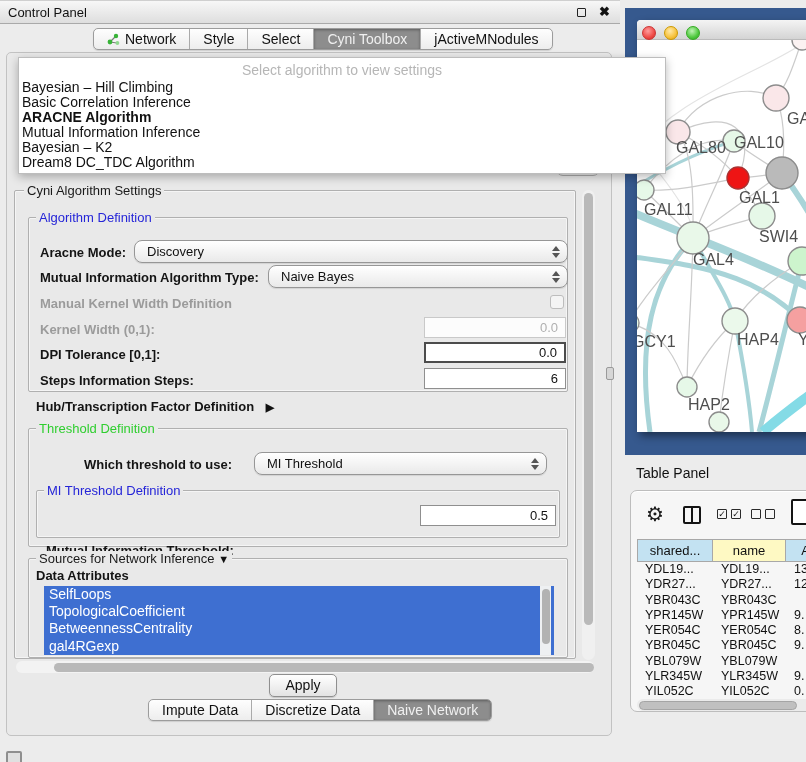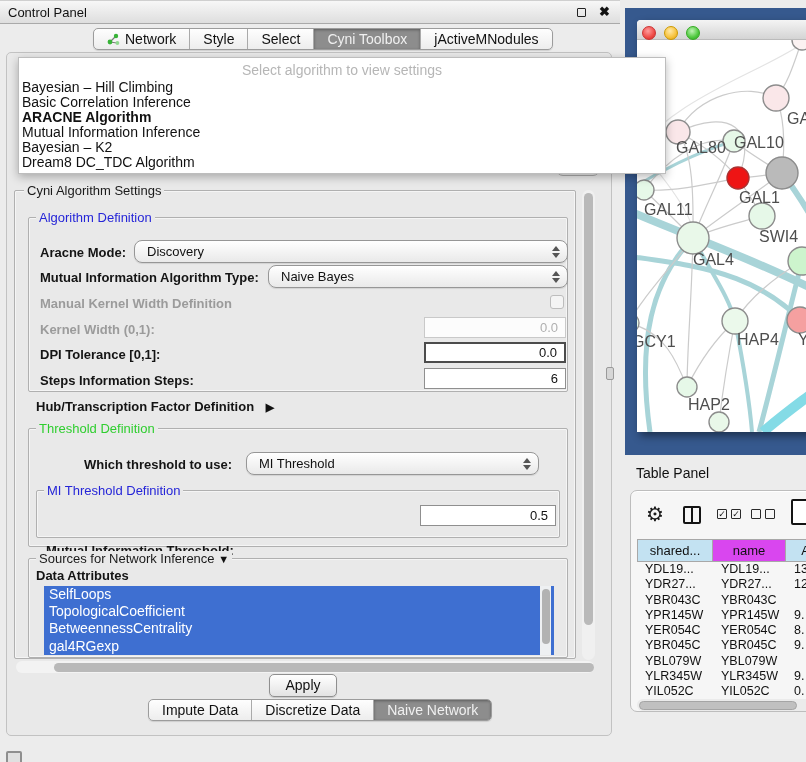--- a/index.html
+++ b/index.html
@@ -108,21 +108,21 @@
   .gear { left:15px; font-size:20px; color:#1a1a1a; line-height:22px; }
   .split { left:52px; top:15px; width:18px; height:18px; border:2.2px solid #141414; border-radius:2px; }
   .split:after { content:""; position:absolute; left:5.5px; top:0; width:2.2px; height:13.5px; background:#141414; }
   .cbpair,.sqpair { left:86px; top:18px; display:flex; gap:4px; }
   .sqpair { left:120px; }
   .cb { width:10px; height:10px; border:1.6px solid #2a2a2a; border-radius:1px; font-size:9px; line-height:8px; text-align:center; color:#1a1a1a; }
   .sq { width:10px; height:10px; border:1.6px solid #2a2a2a; border-radius:1px; }
   .doc-part { left:160px; top:8px; width:30px; height:26px; border:2.2px solid #141414; border-radius:2px; background:#fff; }
 
   .thead { position:absolute; left:6px; top:48px; display:flex; height:23px; }
-  .th { border:1px solid #a8a8a8; border-left:none; background:#d946ef; font-size:13px; color:#111;
+  .th { border:1px solid #a8a8a8; border-left:none; background:#fef9c3; font-size:13px; color:#111;
     text-align:center; line-height:21px; }
   .th:first-child { border-left:1px solid #a8a8a8; }
   .th.sel { background:#c3e2f2; }
   .trows { position:absolute; left:6px; top:71px; width:184px; }
   .trow { display:flex; height:15.3px; }
   .td { font-size:12.5px; color:#111; padding-left:8px; white-space:nowrap; overflow:hidden; }
   .table-hscroll { position:absolute; left:6px; top:208px; width:182px; height:12px; background:#ebebeb; border-radius:6px; }
   .table-hthumb { position:absolute; left:2px; top:1.5px; width:158px; height:9px; background:#c0c0c0; border:1px solid #a5a5a5; border-radius:5px; }
 
   .mini-icon { position:absolute; left:6px; top:751px; width:16px; height:14px; border:2px solid #8f8f8f;
@@ -218,21 +218,21 @@
 
     <span class="lbl" style="left:36px; top:399px;">
       <span>Hub/Transcription Factor Definition</span>
       <span class="tri" style="margin-left:8px;">▶</span>
     </span>
 
     <span class="glabel green" style="left:36px; top:421px;">Threshold Definition</span>
     <div class="groupbox" style="left:28px; top:428px; width:540px; height:119px;"></div>
 
     <span class="lbl" style="left:84px; top:457px;">Which threshold to use:</span>
-    <div class="combo" style="left:246px; top:452px; width:293px;">
+    <div class="combo" style="left:254px; top:452px; width:293px;">
       <span class="combo-val">MI Threshold</span>
       <span class="combo-arrows">
           <i class="up"></i>
           <i class="dn"></i>
         </span>
     </div>
 
     <span class="glabel blue" style="left:44px; top:483px;">MI Threshold Definition</span>
     <div class="groupbox" style="left:36px; top:490px; width:524px; height:48px;"></div>
 

